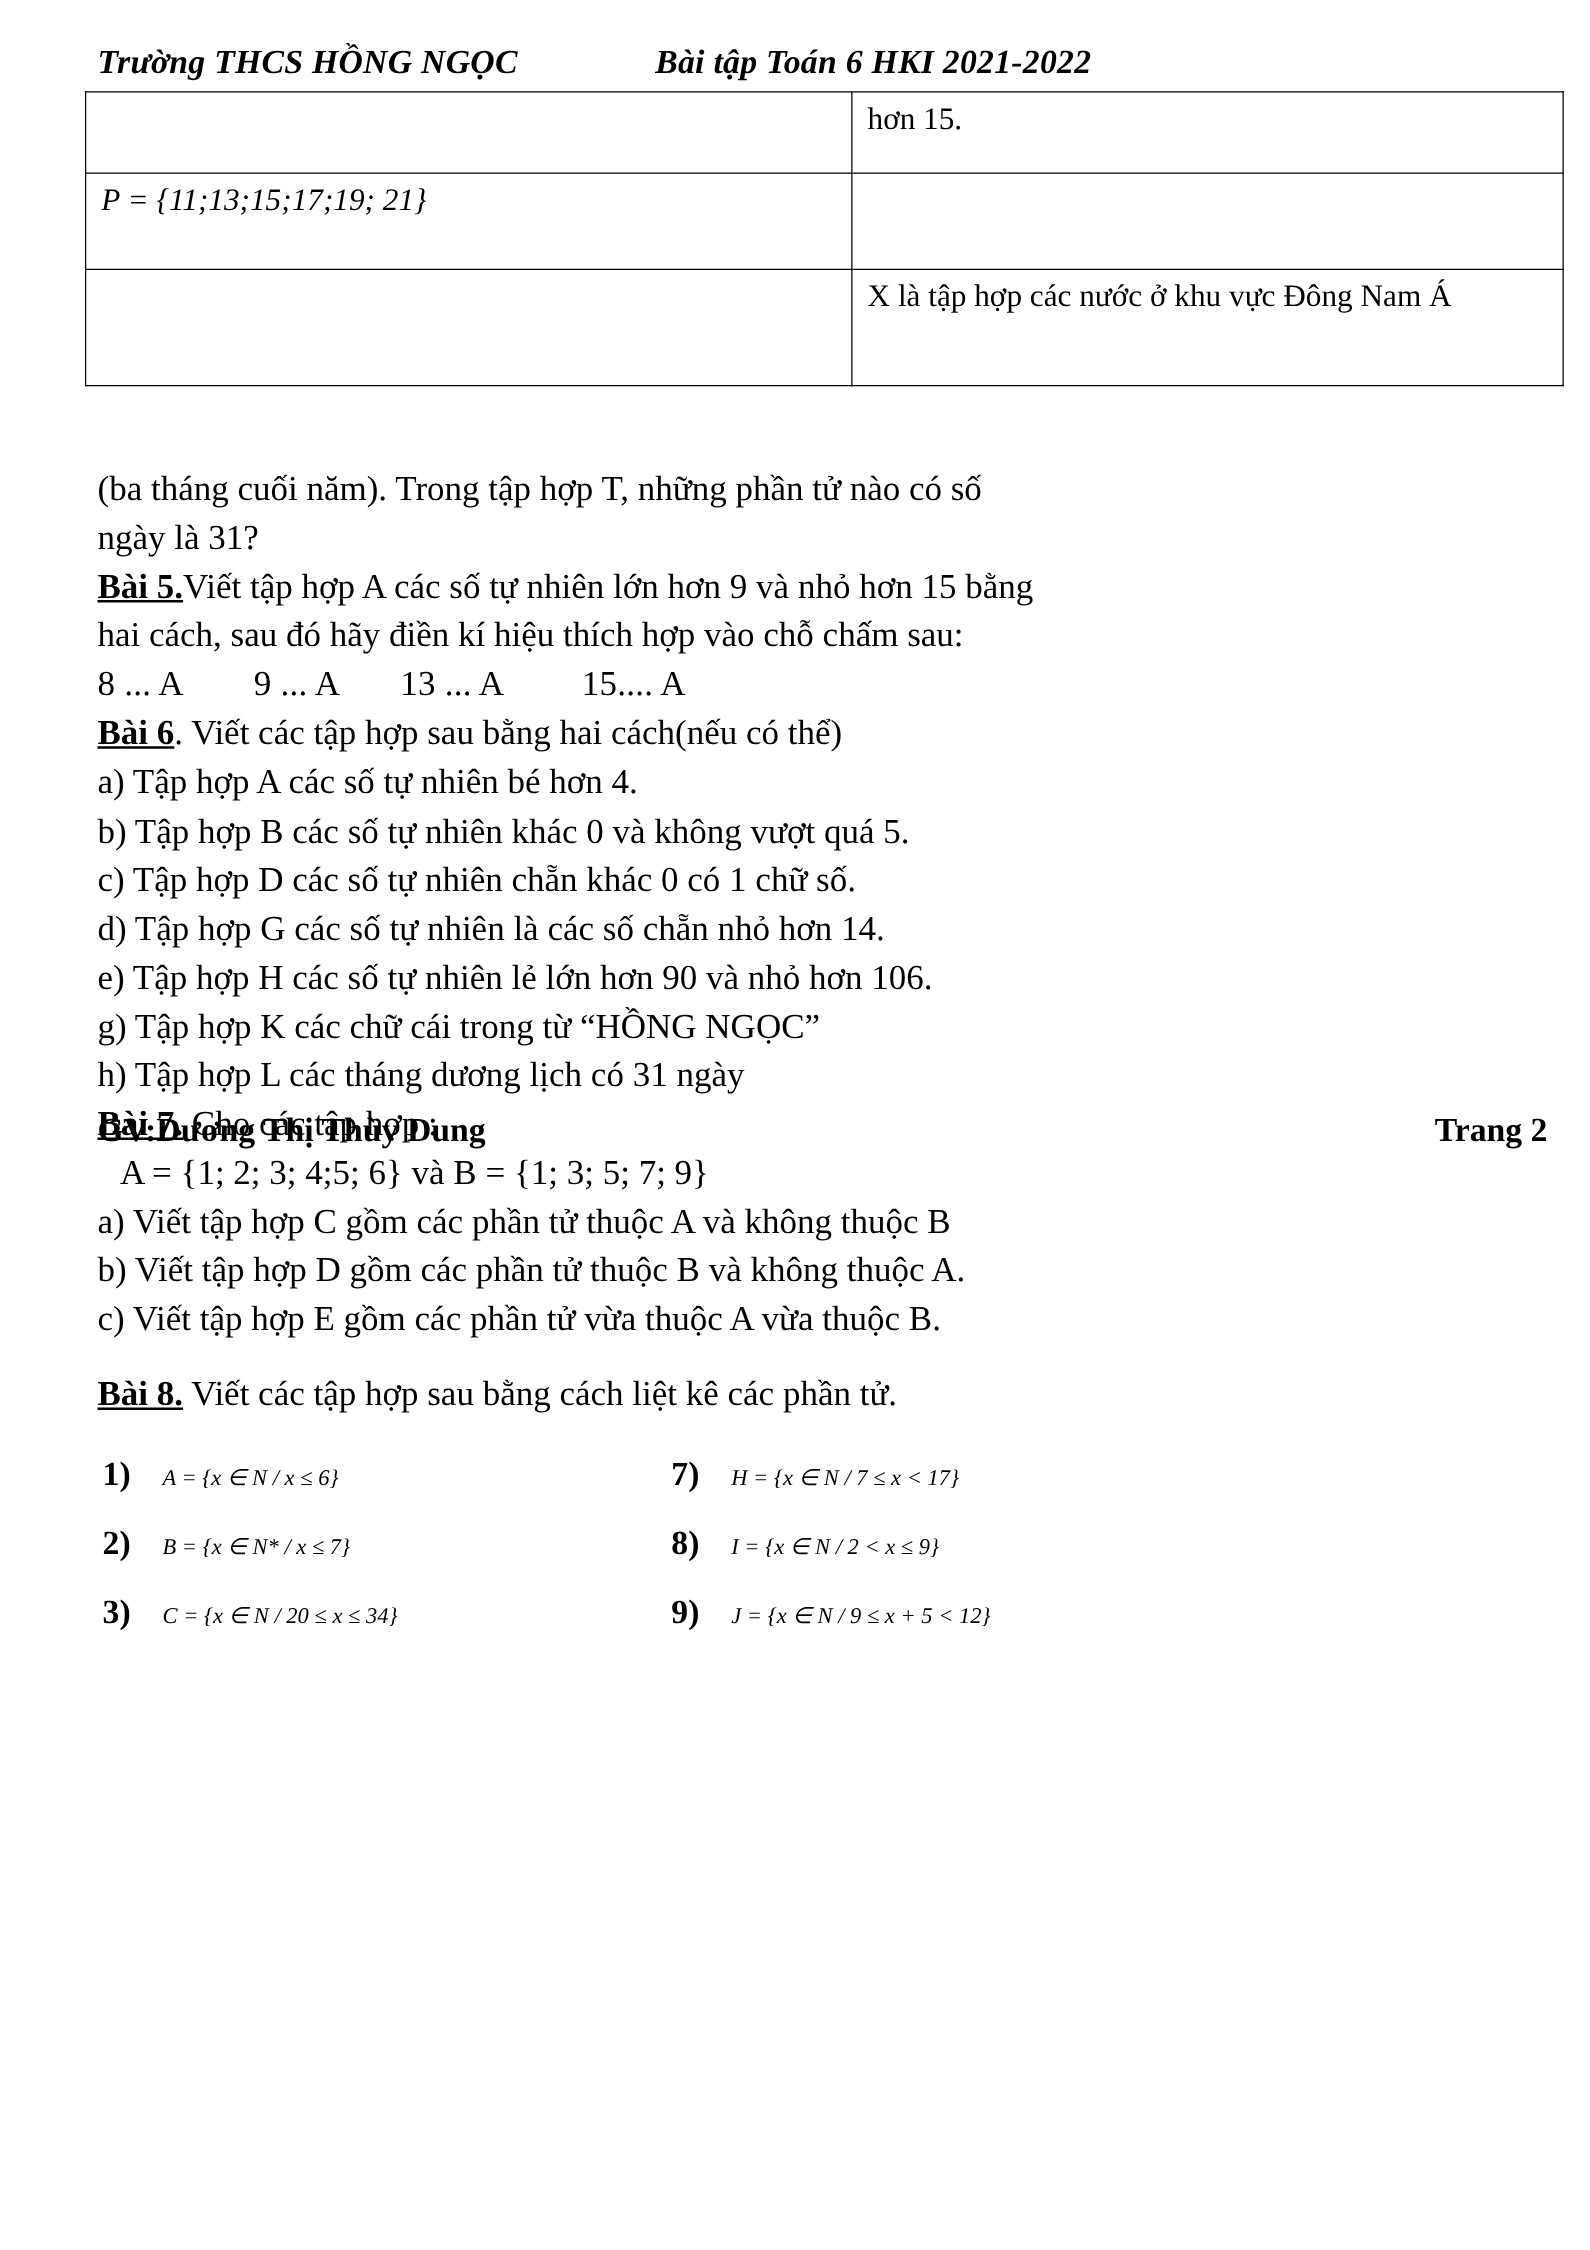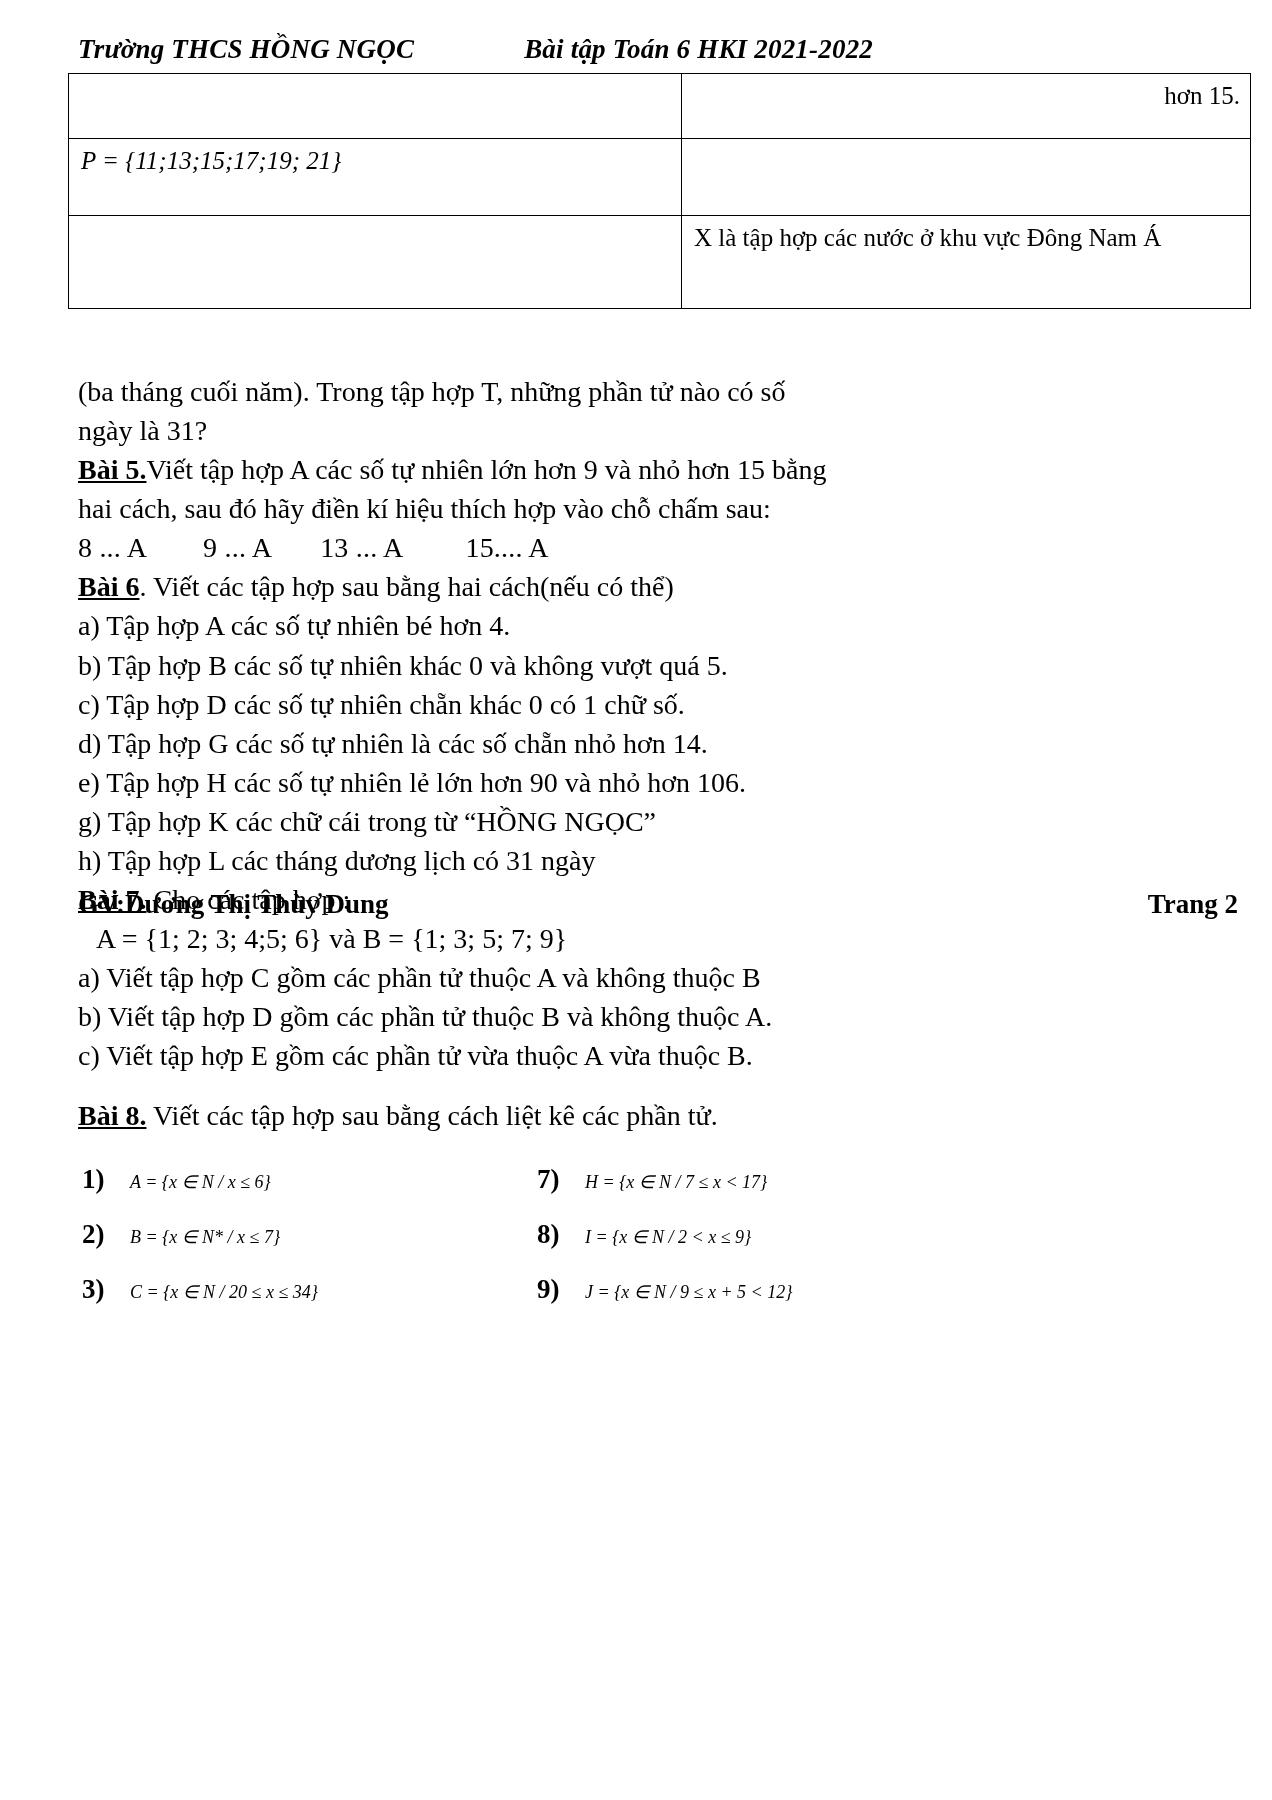--- a/index.html
+++ b/index.html
@@ -53,21 +53,21 @@
   }
   td.col-left { width: 590px; }
   td.col-right { width: 546px; }
   .cell-center {
     text-align: left;
     font-style: italic;
     font-size: 26px;
     padding-top: 10px;
   }
   .row-tall td { height: 62px; }
-  .row-tall2 td { height: 50px; text-align: right; }
+  .row-tall2 td { height: 50px; }
   .row-tall3 td { height: 78px; }
   .body-text {
     padding: 0 68px 0 78px;
     font-size: 28px;
     line-height: 1.36;
     margin-top: 64px;
   }
   .para {
     margin: 0 0 1px 0;
     text-indent: 0;

